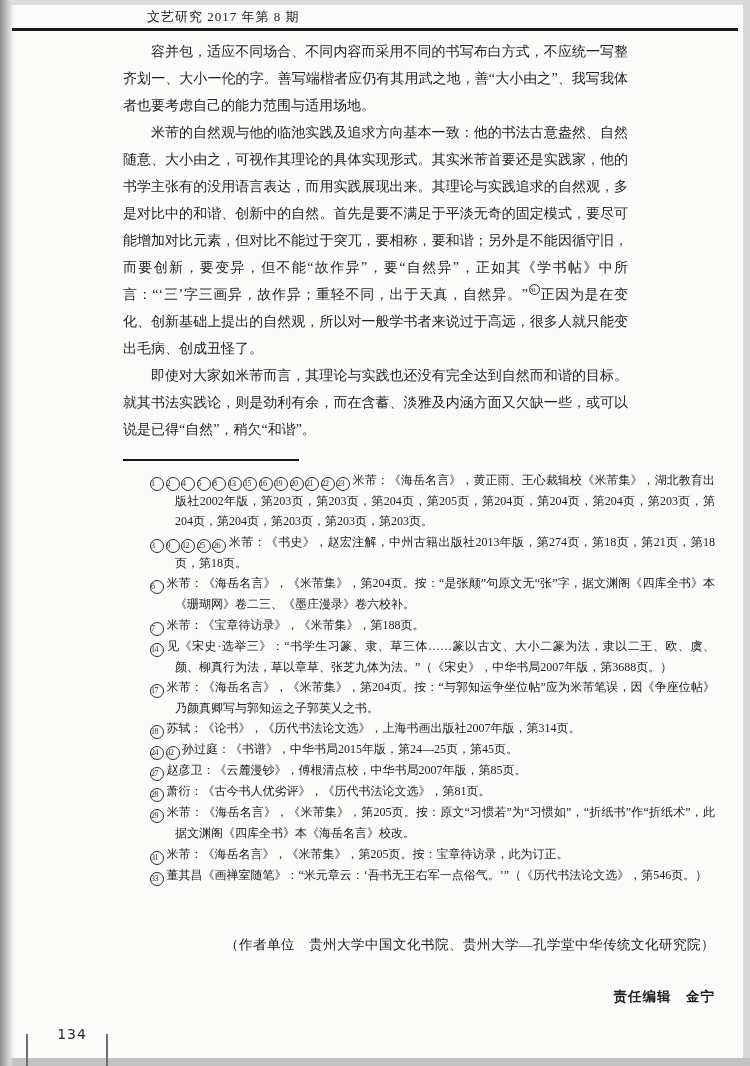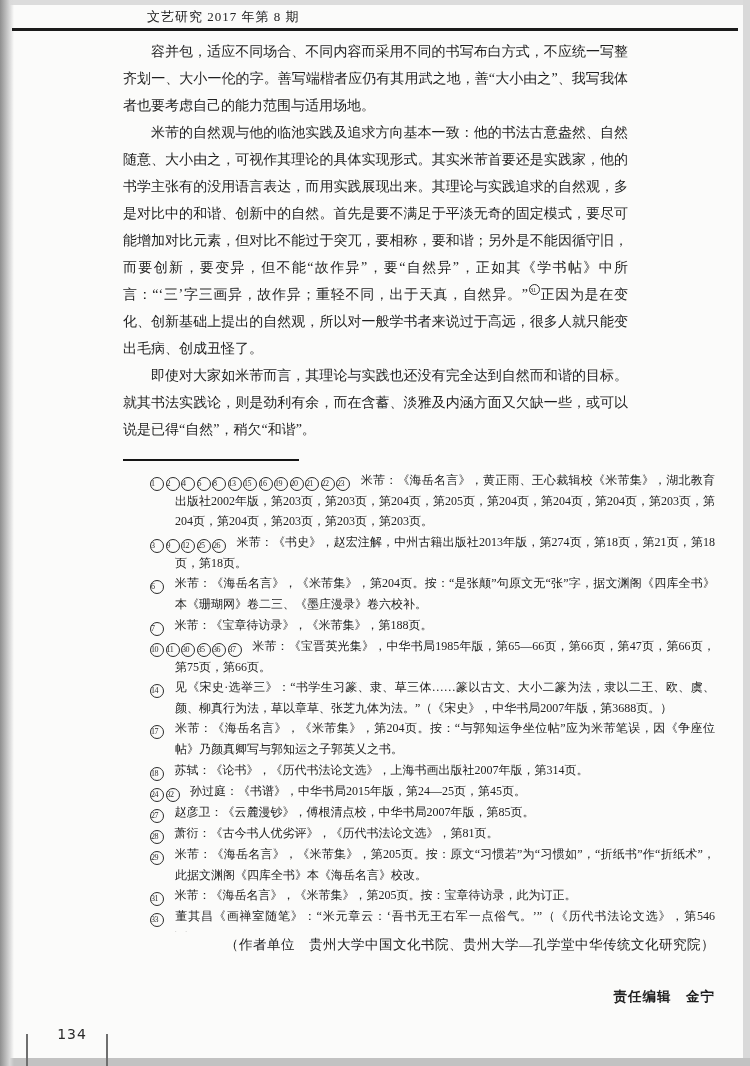--- a/index.html
+++ b/index.html
@@ -39,21 +39,21 @@
   }
 
   .fn-separator{
     position:absolute;top:459px;left:123px;width:176px;height:2px;background:#151515;
   }
   .notes{
     position:absolute;top:470px;left:137px;width:578px;height:462px;overflow:hidden;
     font-size:12px;line-height:20.4px;color:#222;text-align:justify;
   }
   .fn{padding-left:38px;text-indent:-25px;}
-  .fn-marks{margin-right:9px;white-space:nowrap;}
+  .fn-marks{margin-right:1px;white-space:nowrap;}
 
   .circ{
     display:inline-block;box-sizing:border-box;width:14px;height:14px;
     border:1px solid #2a2a2a;border-radius:50%;
     font-family:Liberation Serif, serif;font-size:8px;line-height:11.5px;
     text-align:left;color:#2a2a2a;margin-right:1.5px;vertical-align:-2px;
     letter-spacing:-0.5px;text-indent:0;
   }
   .sup-circ{
     width:11px;height:11px;font-size:6.5px;line-height:9px;
@@ -94,21 +94,20 @@
     <p>即使对大家如米芾而言，其理论与实践也还没有完全达到自然而和谐的目标。就其书法实践论，则是劲利有余，而在含蓄、淡雅及内涵方面又欠缺一些，或可以说是已得“自然”，稍欠“和谐”。</p>
   </div>
 
   <div class="fn-separator"></div>
 
   <div class="notes">
       <div class="fn"><span class="fn-marks"><span class="circ">1</span><span class="circ">2</span><span class="circ">4</span><span class="circ">5</span><span class="circ">8</span><span class="circ">13</span><span class="circ">15</span><span class="circ">16</span><span class="circ">19</span><span class="circ">20</span><span class="circ">21</span><span class="circ">22</span><span class="circ">23</span></span><span>米芾：《海岳名言》，黄正雨、王心裁辑校《米芾集》，湖北教育出版社2002年版，第203页，第203页，第204页，第205页，第204页，第204页，第204页，第203页，第204页，第204页，第203页，第203页，第203页。</span></div>
       <div class="fn"><span class="fn-marks"><span class="circ">3</span><span class="circ">9</span><span class="circ">12</span><span class="circ">25</span><span class="circ">26</span></span><span>米芾：《书史》，赵宏注解，中州古籍出版社2013年版，第274页，第18页，第21页，第18页，第18页。</span></div>
       <div class="fn"><span class="fn-marks"><span class="circ">6</span></span><span>米芾：《海岳名言》，《米芾集》，第204页。按：“是张颠”句原文无“张”字，据文渊阁《四库全书》本《珊瑚网》卷二三、《墨庄漫录》卷六校补。</span></div>
       <div class="fn"><span class="fn-marks"><span class="circ">7</span></span><span>米芾：《宝章待访录》，《米芾集》，第188页。</span></div>
-      <div class="fn"><span class="fn-marks"><span class="circ">10</span><span class="circ">11</span><span class="circ">30</span><span class="circ">35</span><span class="circ">36</span><span class="circ">37</span></span><span>米芾：《宝晋英光集》，中华书局1985年版，第65—66页，第66页，第47页，第66页，第75页，第66页。</span></div>
       <div class="fn"><span class="fn-marks"><span class="circ">14</span></span><span>见《宋史·选举三》：“书学生习篆、隶、草三体……篆以古文、大小二篆为法，隶以二王、欧、虞、颜、柳真行为法，草以章草、张芝九体为法。”（《宋史》，中华书局2007年版，第3688页。）</span></div>
       <div class="fn"><span class="fn-marks"><span class="circ">17</span></span><span>米芾：《海岳名言》，《米芾集》，第204页。按：“与郭知运争坐位帖”应为米芾笔误，因《争座位帖》乃颜真卿写与郭知运之子郭英乂之书。</span></div>
       <div class="fn"><span class="fn-marks"><span class="circ">18</span></span><span>苏轼：《论书》，《历代书法论文选》，上海书画出版社2007年版，第314页。</span></div>
       <div class="fn"><span class="fn-marks"><span class="circ">24</span><span class="circ">32</span></span><span>孙过庭：《书谱》，中华书局2015年版，第24—25页，第45页。</span></div>
       <div class="fn"><span class="fn-marks"><span class="circ">27</span></span><span>赵彦卫：《云麓漫钞》，傅根清点校，中华书局2007年版，第85页。</span></div>
       <div class="fn"><span class="fn-marks"><span class="circ">28</span></span><span>萧衍：《古今书人优劣评》，《历代书法论文选》，第81页。</span></div>
       <div class="fn"><span class="fn-marks"><span class="circ">29</span></span><span>米芾：《海岳名言》，《米芾集》，第205页。按：原文“习惯若”为“习惯如”，“折纸书”作“折纸术”，此据文渊阁《四库全书》本《海岳名言》校改。</span></div>
       <div class="fn"><span class="fn-marks"><span class="circ">31</span></span><span>米芾：《海岳名言》，《米芾集》，第205页。按：宝章待访录，此为订正。</span></div>
       <div class="fn"><span class="fn-marks"><span class="circ">33</span></span><span>董其昌《画禅室随笔》：“米元章云：‘吾书无王右军一点俗气。’”（《历代书法论文选》，第546页。）</span></div>
     </div>

